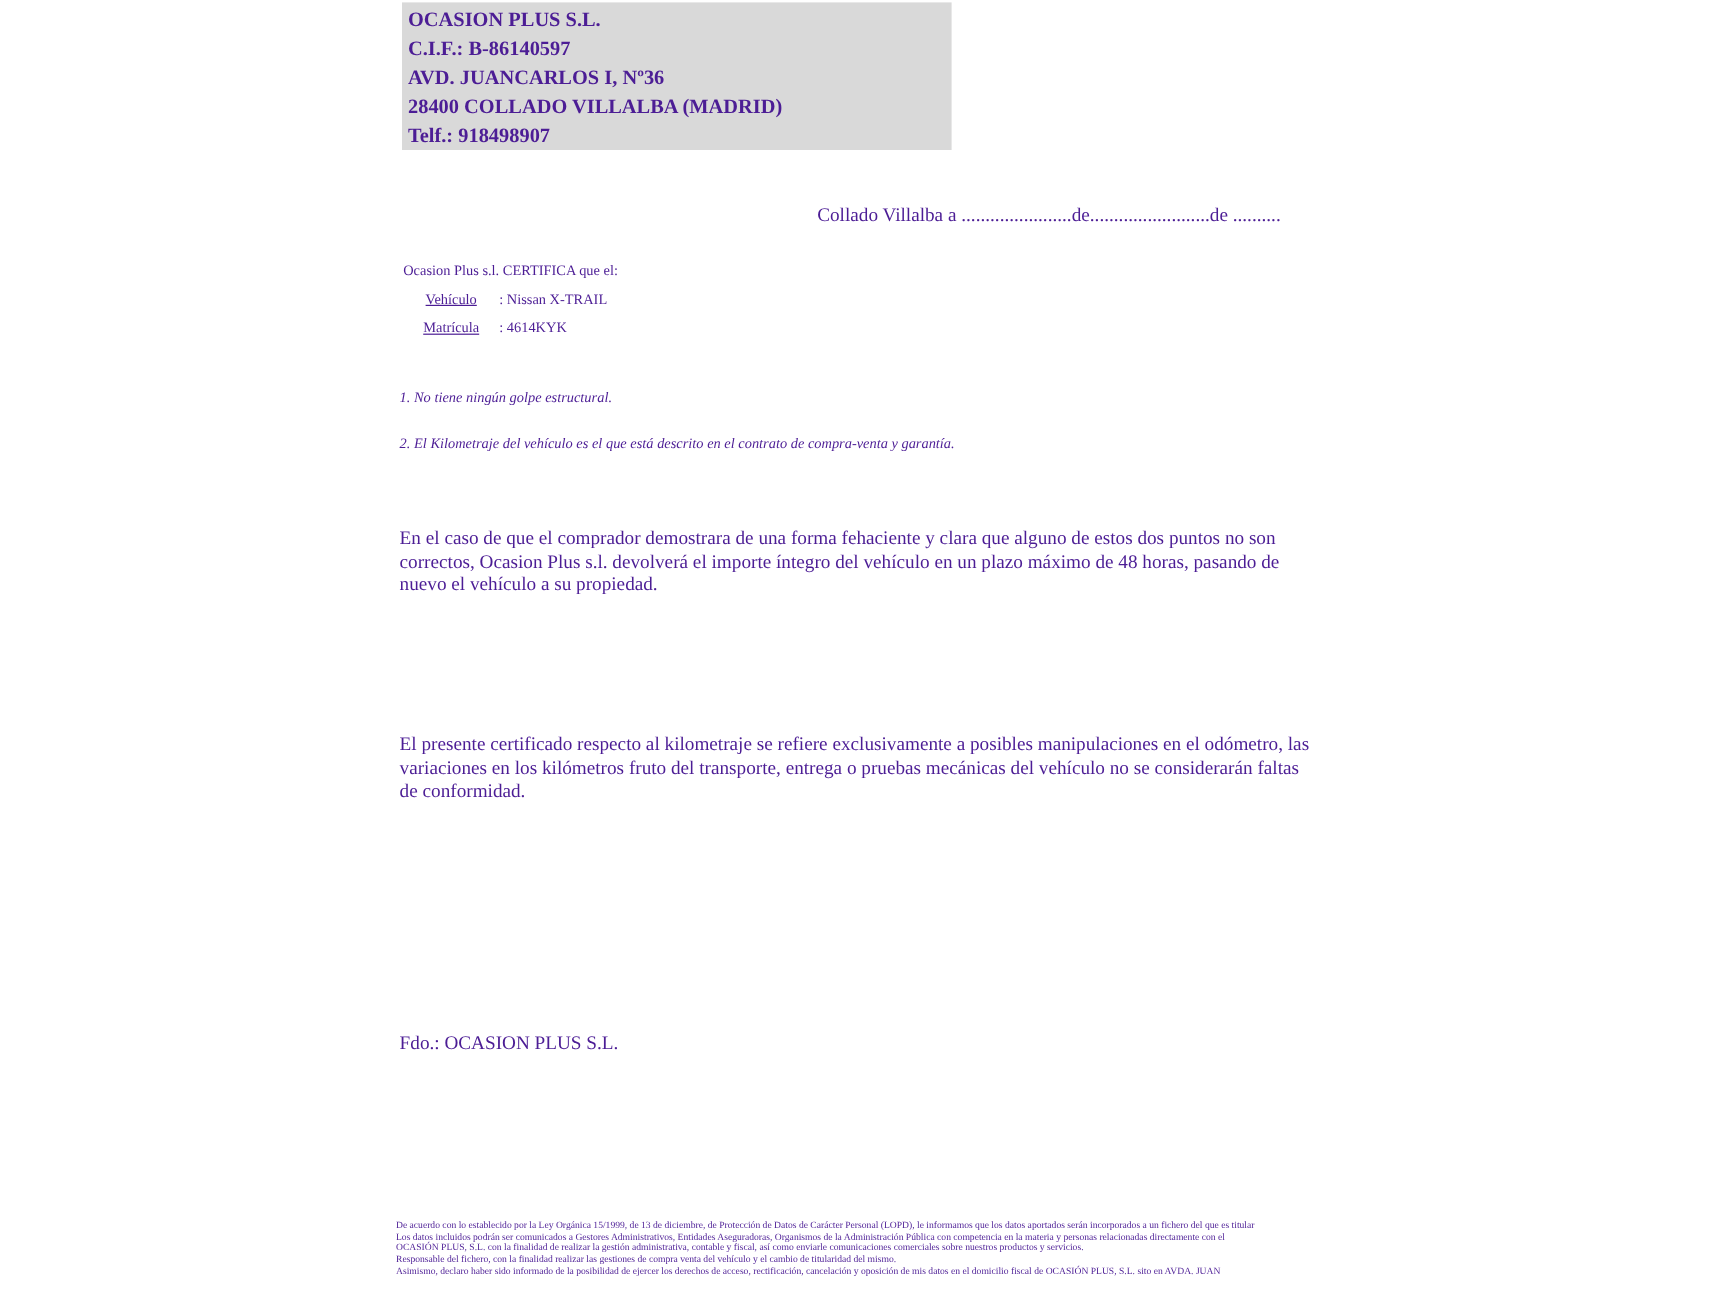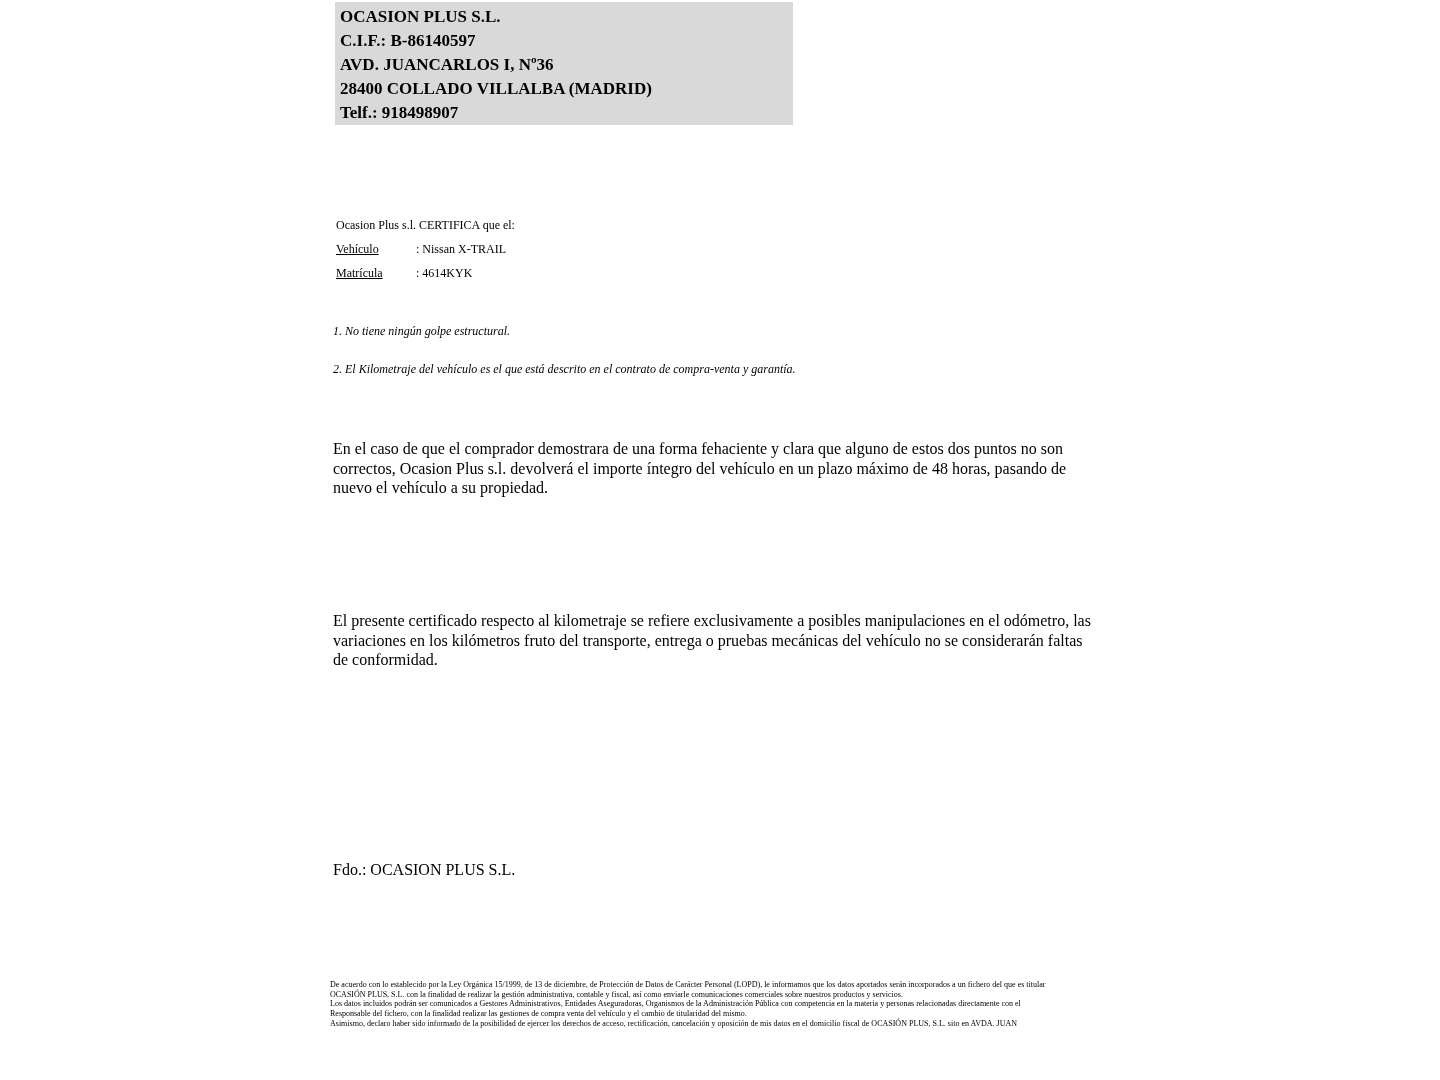--- a/index.html
+++ b/index.html
@@ -6,21 +6,21 @@
     margin: 0;
     padding: 0;
     background: #ffffff;
   }
   .page {
     position: relative;
     width: 1440px;
     height: 1080px;
     background: #ffffff;
     font-family: "Liberation Serif", serif;
-    color: #000000;
+    color: #4c1d95;
     overflow: hidden;
   }
   .header-block {
     position: absolute;
     left: 335px;
     top: 2px;
     width: 458px;
     height: 123px;
     background: #d9d9d9;
     padding: 3px 0 0 5px;
@@ -39,20 +39,21 @@
   .certify-block {
     position: absolute;
     left: 336px;
     top: 213px;
     font-size: 12px;
     line-height: 24px;
   }
   .certify-label-wrap {
     display: inline-block;
     width: 80px;
+    text-align: center;
   }
   .certify-label {
     text-decoration: underline;
   }
   .point {
     position: absolute;
     left: 333px;
     font-size: 12px;
     white-space: nowrap;
     font-style: italic;
@@ -72,21 +73,21 @@
   .para-4 { top: 611px; }
   .signature {
     position: absolute;
     left: 333px;
     top: 861px;
     font-size: 16px;
   }
   .legal-block {
     position: absolute;
     left: 330px;
-    top: 980px;
+    top: 1016px;
     width: 790px;
     font-size: 8px;
     line-height: 9.7px;
     font-family: Liberation Serif, serif;
   }
   .legal-line {
     white-space: nowrap;
   }
 </style>
 </head>
@@ -95,20 +96,21 @@
 <div class="page">
 
   <div class="header-block">
     <div>OCASION PLUS S.L.</div>
     <div>C.I.F.: B-86140597</div>
     <div>AVD. JUANCARLOS I, Nº36</div>
     <div>28400 COLLADO VILLALBA (MADRID)</div>
     <div>Telf.: 918498907</div>
   </div>
 
+  <div class="date-line">Collado Villalba a .......................de.........................de ..........</div>
 
   <div class="certify-block">
     <div>Ocasion Plus s.l. CERTIFICA que el:</div>
     <div>
       <span class="certify-label-wrap"><span class="certify-label">Vehículo</span></span><span>: Nissan X-TRAIL</span>
     </div>
     <div>
       <span class="certify-label-wrap"><span class="certify-label">Matrícula</span></span><span>: 4614KYK</span>
     </div>
   </div>
@@ -116,19 +118,19 @@
   <div class="point point-1">1. No tiene ningún golpe estructural.</div>
   <div class="point point-2">2. El Kilometraje del vehículo es el que está descrito en el contrato de compra-venta y garantía.</div>
 
   <div class="para para-1">En el caso de que el comprador demostrara de una forma fehaciente y clara que alguno de estos dos puntos no son correctos, Ocasion Plus s.l. devolverá el importe íntegro del vehículo en un plazo máximo de 48 horas, pasando de nuevo el vehículo a su propiedad.</div>
   <div class="para para-4">El presente certificado respecto al kilometraje se refiere exclusivamente a posibles manipulaciones en el odómetro, las variaciones en los kilómetros fruto del transporte, entrega o pruebas mecánicas del vehículo no se considerarán faltas de conformidad.</div>
 
   <div class="signature">Fdo.: OCASION PLUS S.L.</div>
 
   <div class="legal-block">
     <div class="legal-line">De acuerdo con lo establecido por la Ley Orgánica 15/1999, de 13 de diciembre, de Protección de Datos de Carácter Personal (LOPD), le informamos que los datos aportados serán incorporados a un fichero del que es titular</div>
+    <div class="legal-line">Los datos incluidos podrán ser comunicados a Gestores Administrativos, Entidades Aseguradoras, Organismos de la Administración Pública con competencia en la materia y personas relacionadas directamente con el</div>
     <div class="legal-line">OCASIÓN PLUS, S.L. con la finalidad de realizar la gestión administrativa, contable y fiscal, así como enviarle comunicaciones comerciales sobre nuestros productos y servicios.</div>
-    <div class="legal-line">Los datos incluidos podrán ser comunicados a Gestores Administrativos, Entidades Aseguradoras, Organismos de la Administración Pública con competencia en la materia y personas relacionadas directamente con el</div>
     <div class="legal-line">Responsable del fichero, con la finalidad realizar las gestiones de compra venta del vehículo y el cambio de titularidad del mismo.</div>
     <div class="legal-line">Asimismo, declaro haber sido informado de la posibilidad de ejercer los derechos de acceso, rectificación, cancelación y oposición de mis datos en el domicilio fiscal de OCASIÓN PLUS, S.L. sito en AVDA. JUAN</div>
   </div>
 
 </div>
 
 </body></html>

